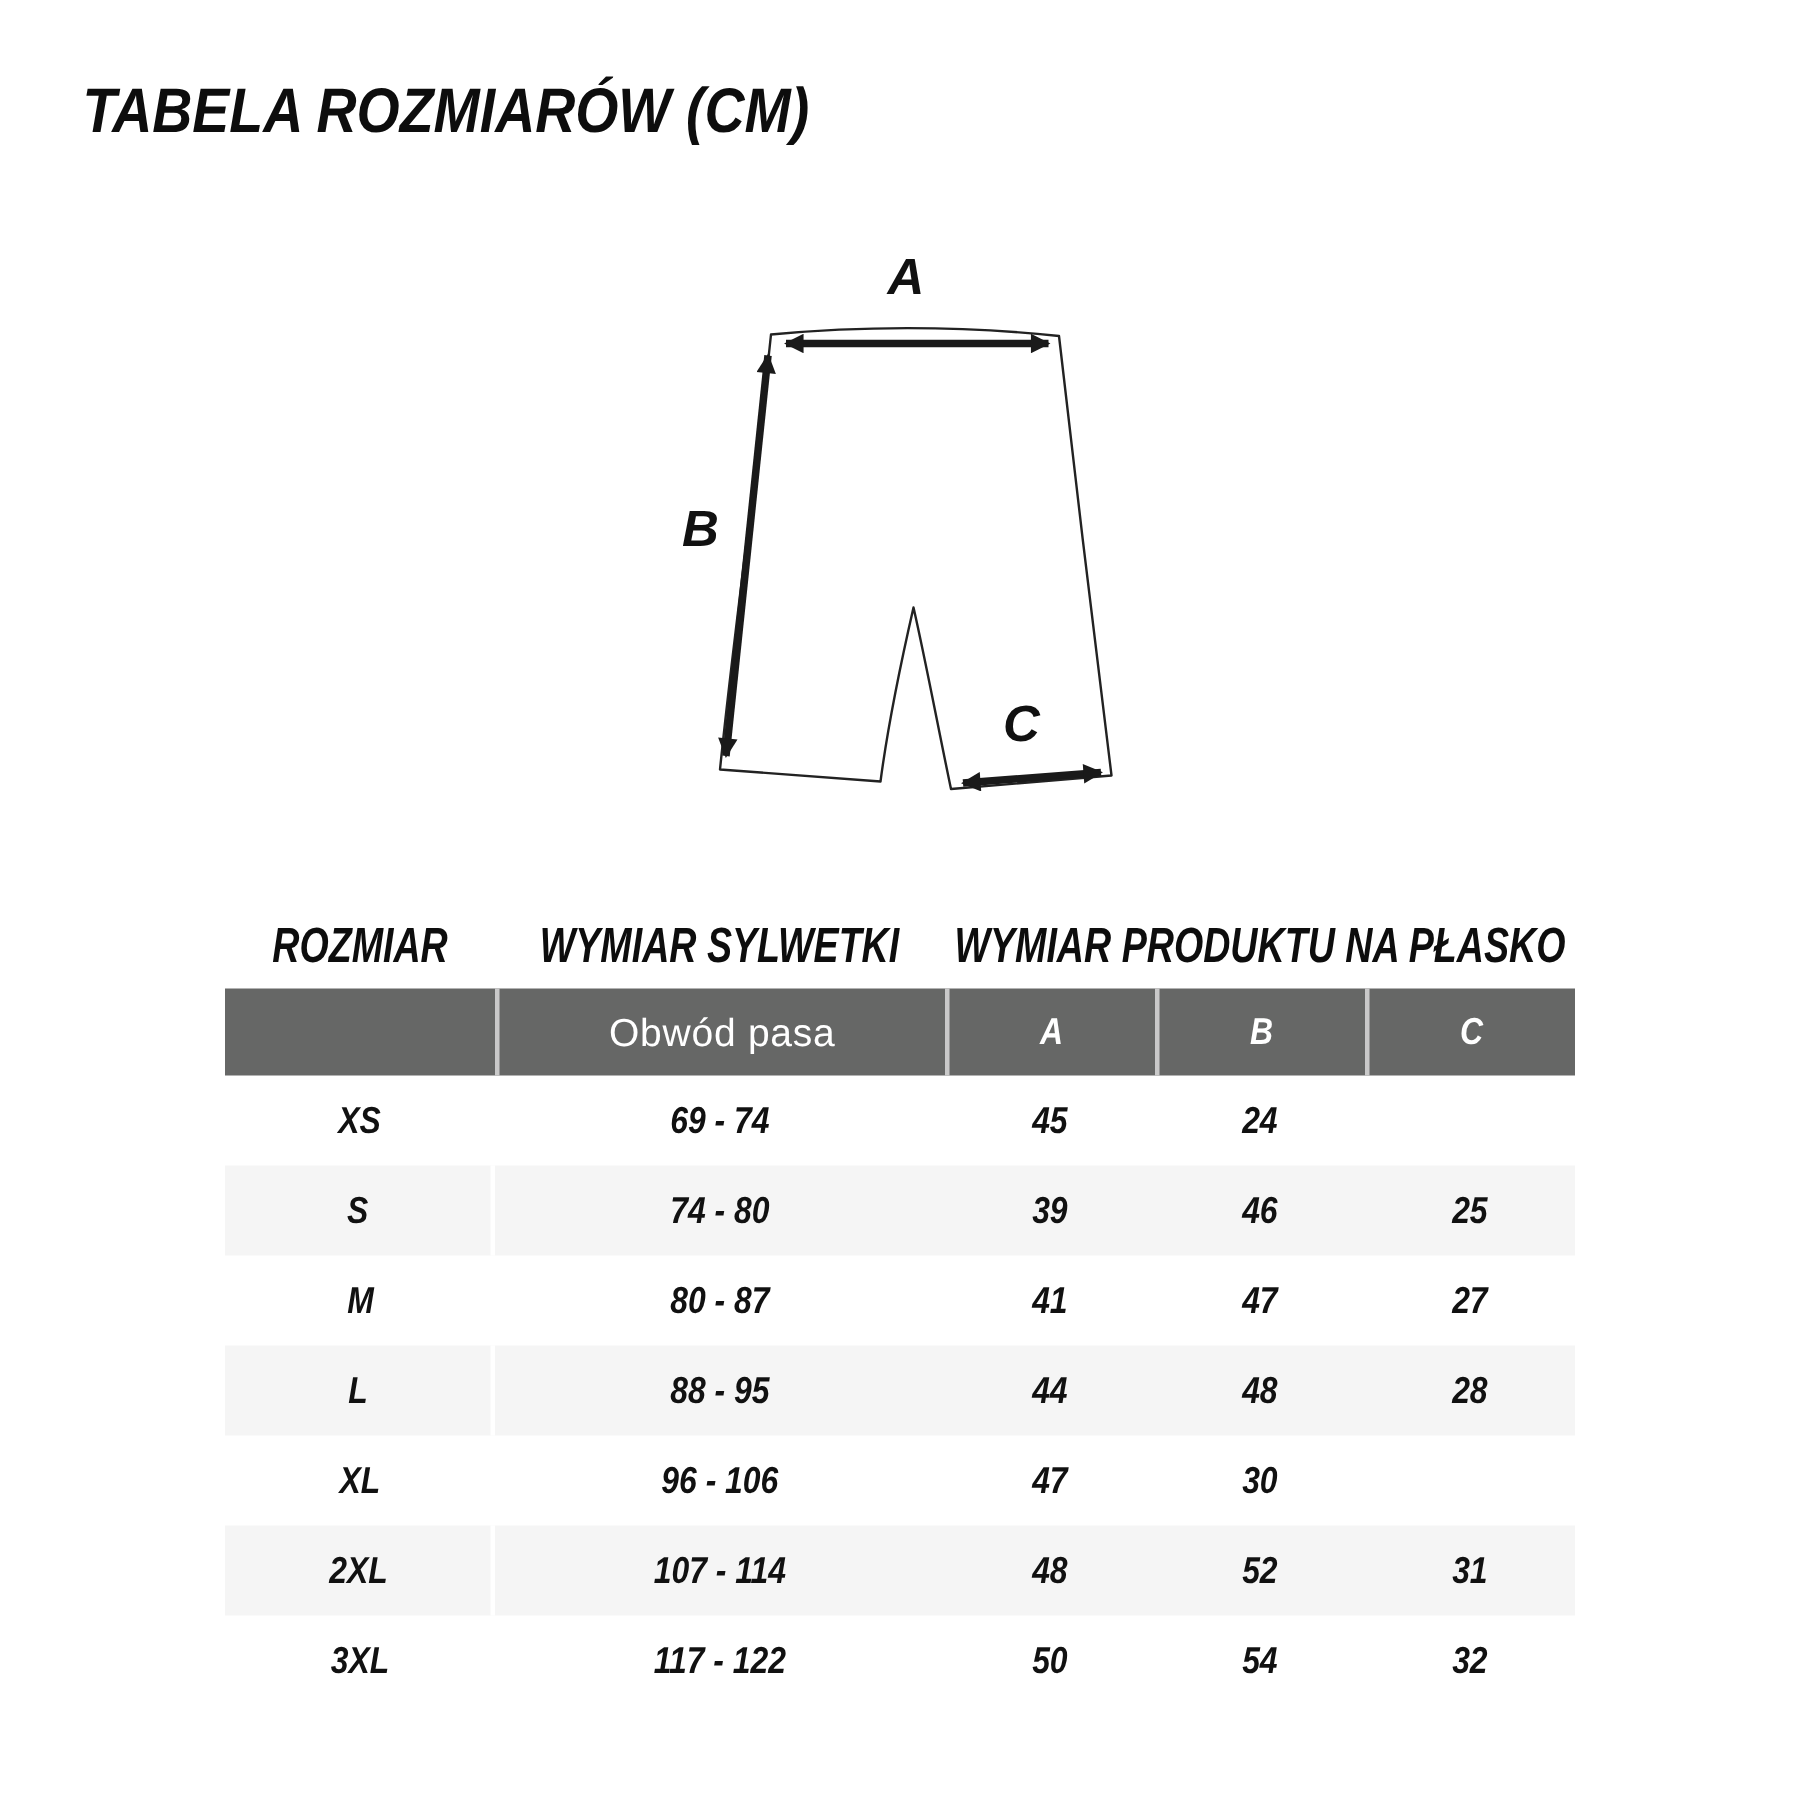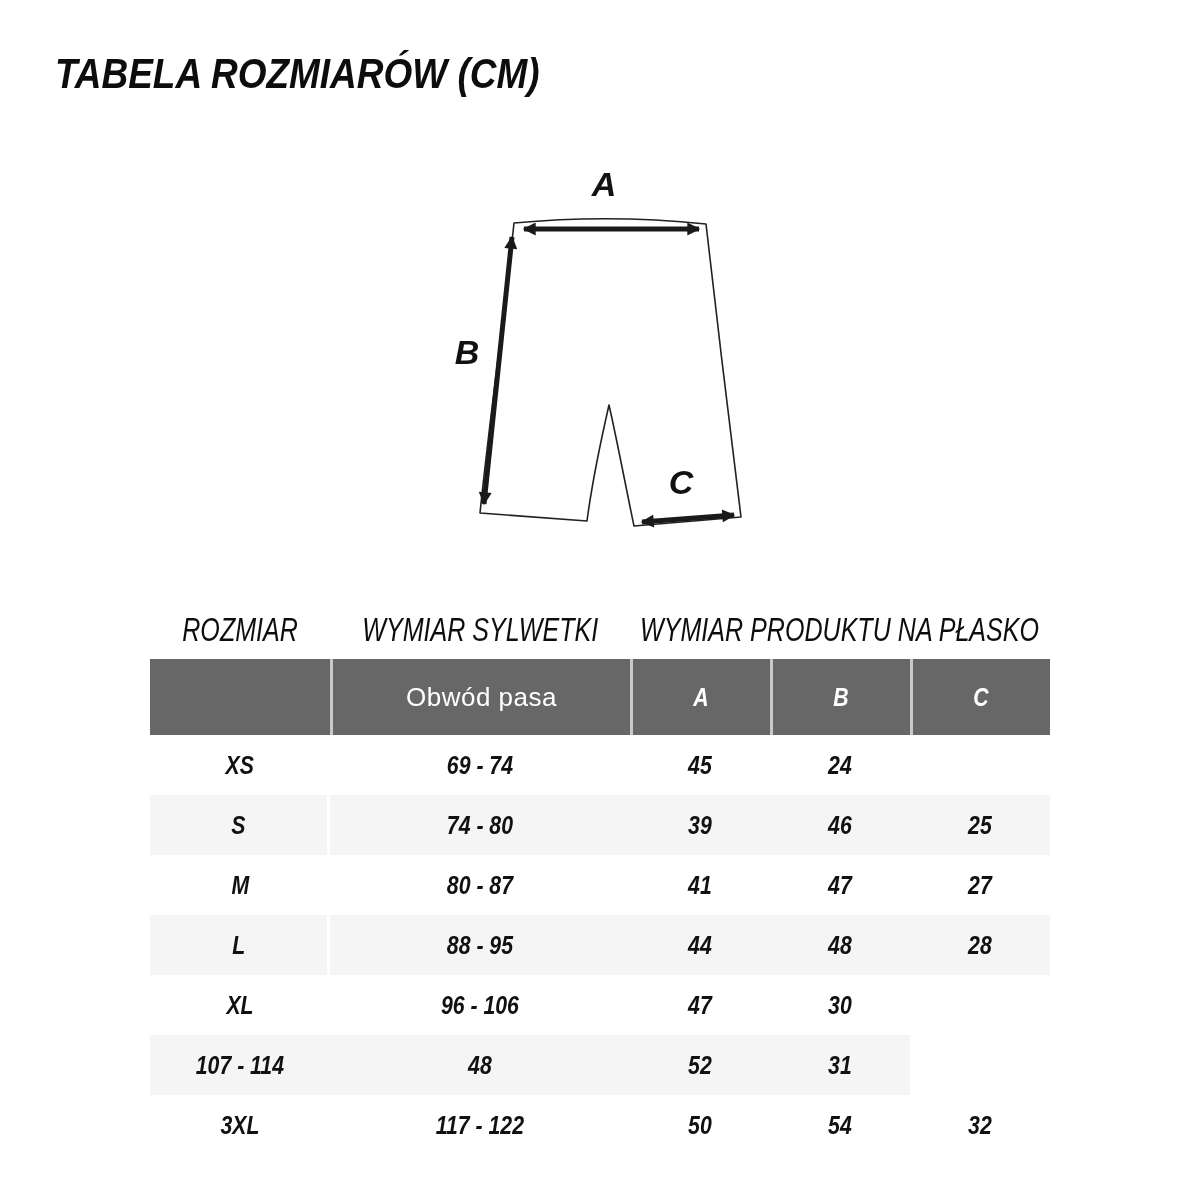--- a/index.html
+++ b/index.html
@@ -16,28 +16,28 @@
   #diagram text {
     font-family:"Liberation Sans", sans-serif; font-weight:bold; font-style:italic;
     font-size:34px; fill:#111111;
   }
   .group-headers {
     position:absolute; left:150px; top:608px; width:900px; height:44px;
     display:grid; grid-template-columns:180px 300px 420px;
   }
   .gh {
     display:flex; align-items:center; justify-content:center;
-    font-weight:normal; font-style:italic; font-size:33px; color:#0d0d0d;
+    font-weight:bold; font-style:italic; font-size:33px; color:#0d0d0d;
   }
   .gh span { display:inline-block; transform:scaleX(0.76); white-space:nowrap; }
   .size-table { position:absolute; left:150px; top:659px; width:900px; }
   .row {
     display:grid; grid-template-columns:180px 300px 140px 140px 140px; height:60px;
   }
-  .row.header { height:76px; background:#666766; color:#ffffff; }
+  .row.header { height:58px; background:#666766; color:#ffffff; }
   .cell {
     display:flex; align-items:center; justify-content:center;
     box-sizing:border-box; font-size:25px; font-style:italic; font-weight:bold;
   }
   .cell span { display:inline-block; transform:scaleX(0.85); white-space:nowrap; }
   .row.header .cell + .cell { border-left:3px solid #c9c9c9; }
   .row.header .cell.c2 { font-style:normal; font-weight:normal; font-size:26px; }
   .row.header .cell.c2 span { transform:none; letter-spacing:0.5px; }
   .row.striped .cell { background:#f5f5f5; }
   .row.striped .cell.c1 { border-right:3px solid #ffffff; }
@@ -172,20 +172,23 @@
         <span>96 - 106</span>
       </div>
     <div class="cell c3">
         <span>47</span>
       </div>
     <div class="cell c5">
         <span>30</span>
       </div>
   </div>
   <div class="row striped">
+    <div class="cell c1">
+        <span>2XL</span>
+      </div>
     <div class="cell c2">
         <span>107 - 114</span>
       </div>
     <div class="cell c3">
         <span>48</span>
       </div>
     <div class="cell c4">
         <span>52</span>
       </div>
     <div class="cell c5">

